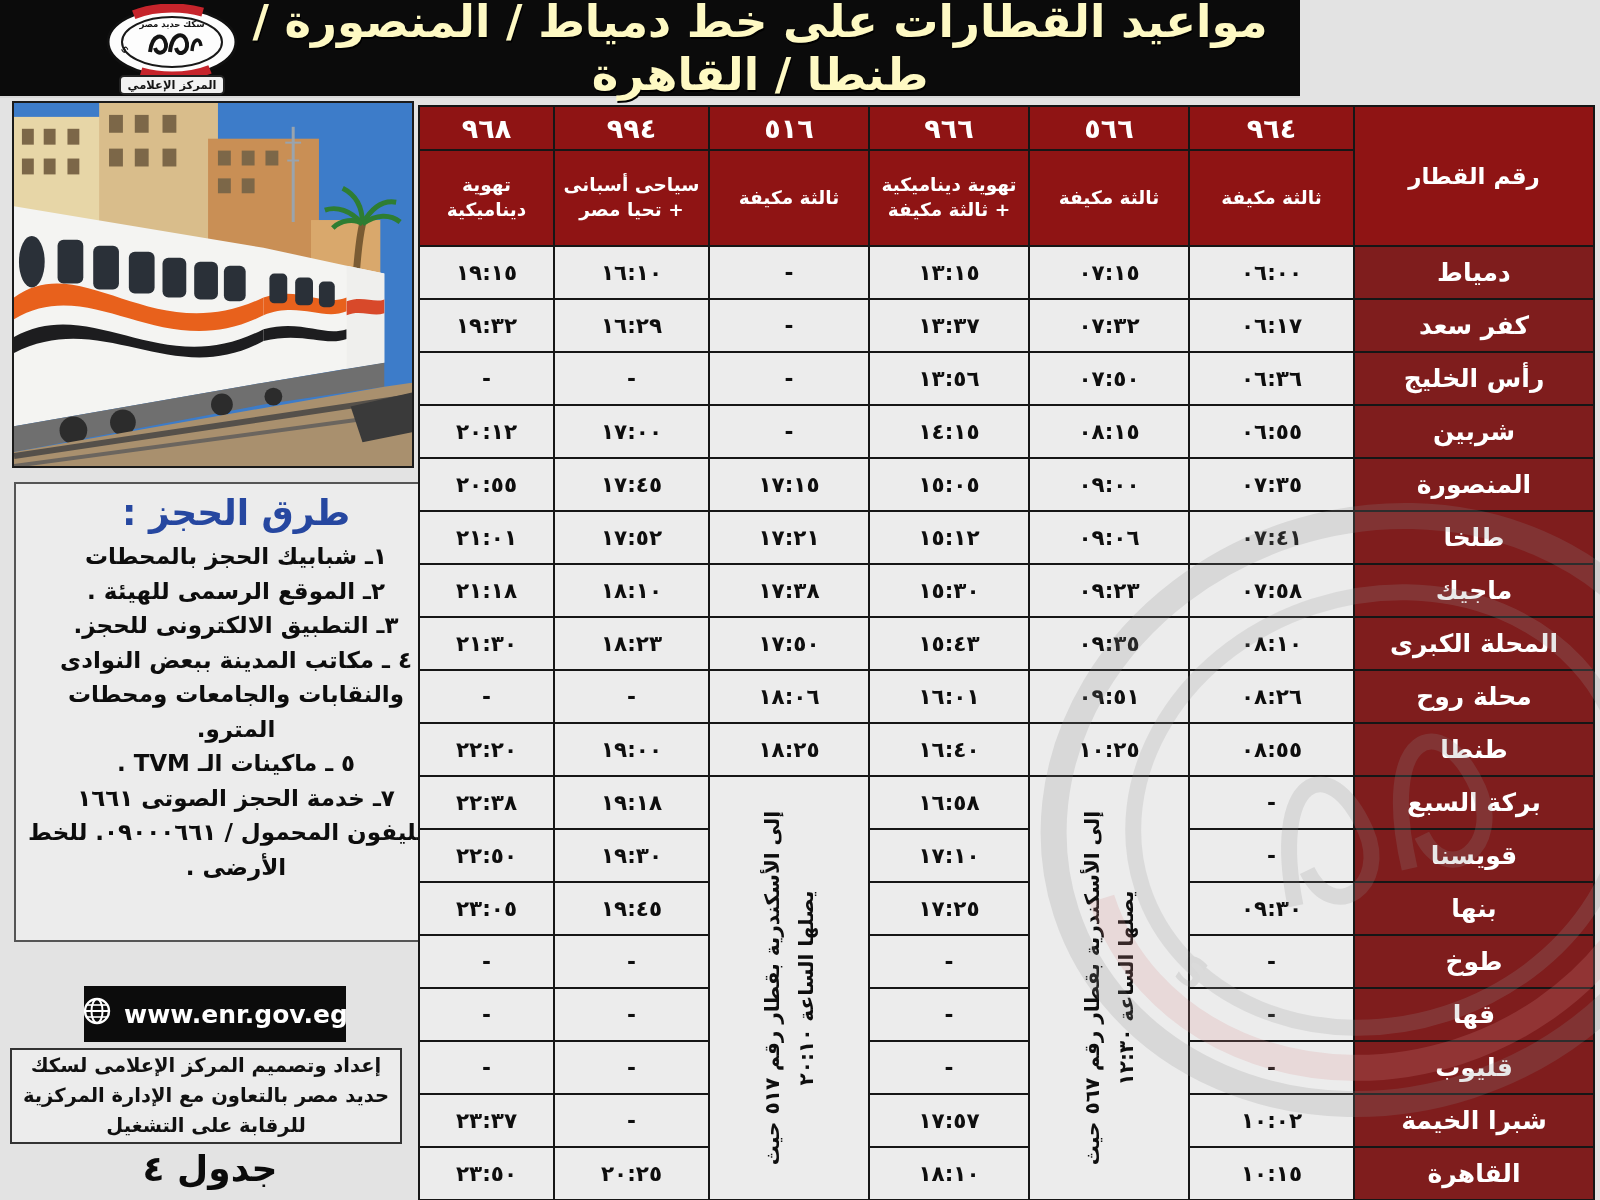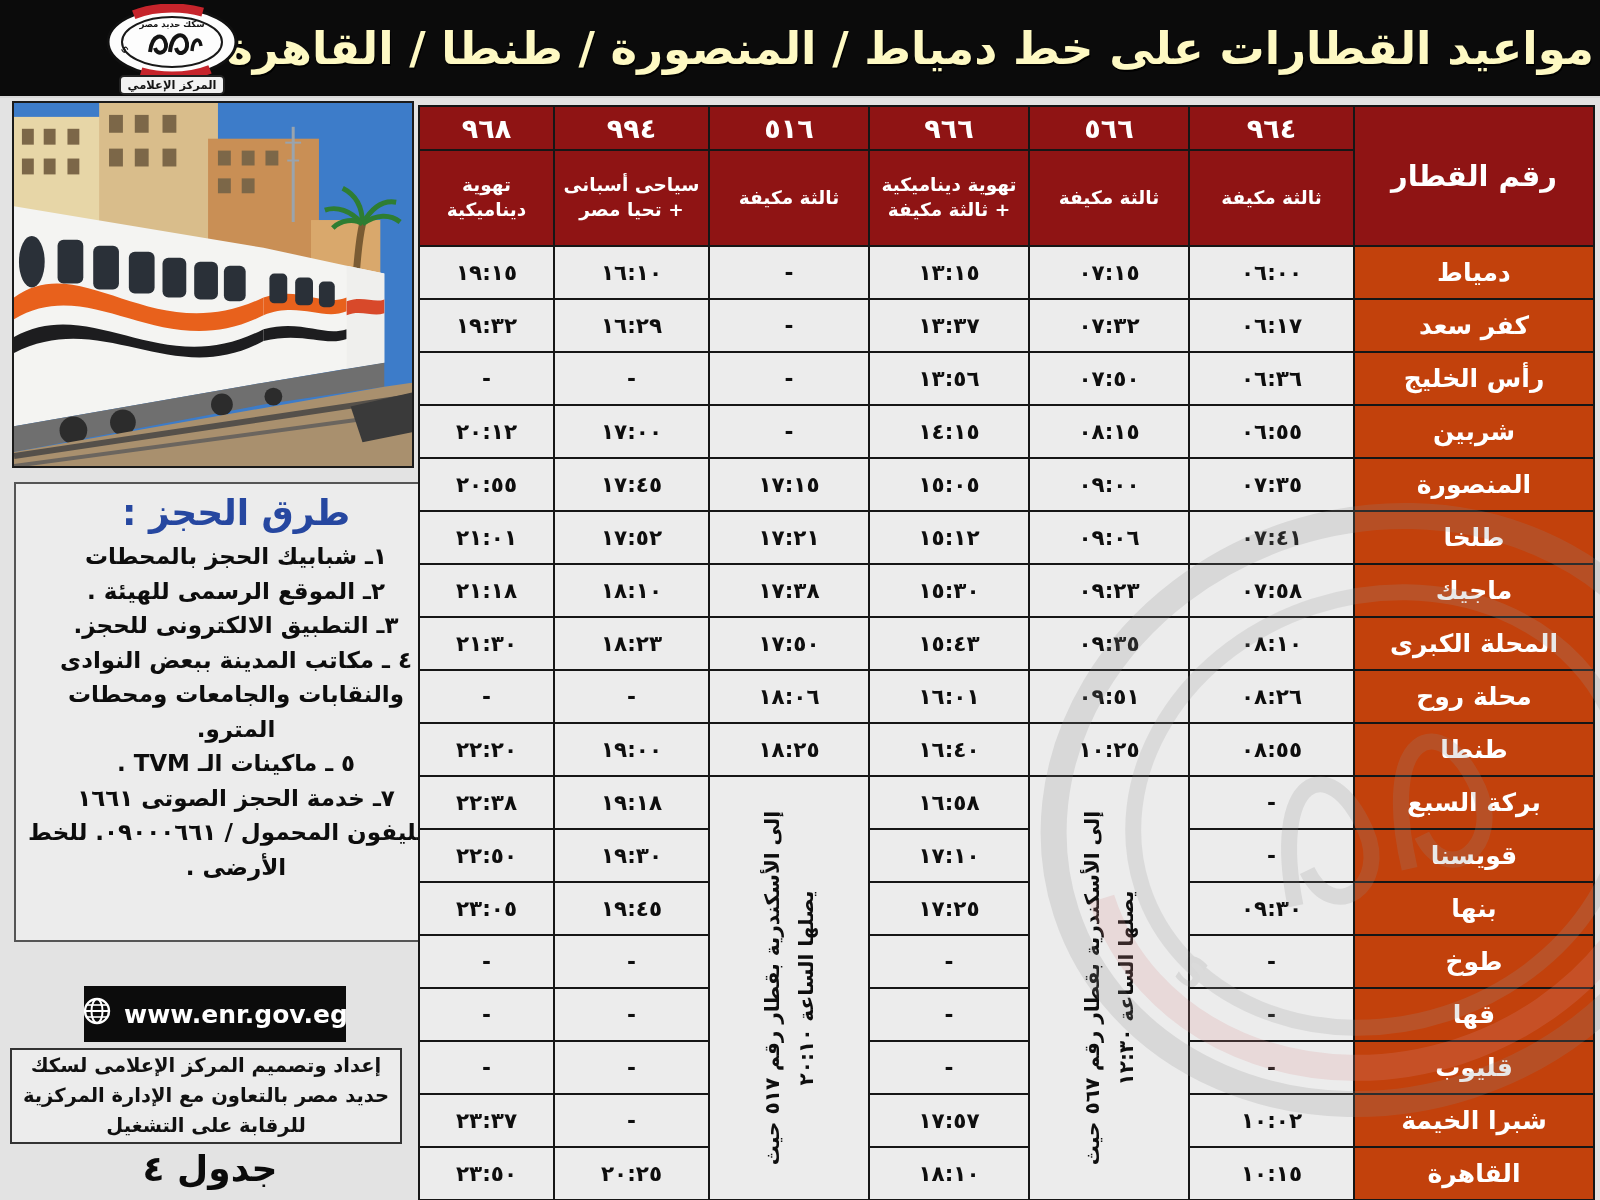--- a/index.html
+++ b/index.html
@@ -2,21 +2,21 @@
 <html dir="rtl" lang="ar"><head>
 <meta charset="utf-8">
 <style>
   html,body{margin:0;padding:0;}
   body{
     width:1600px;height:1200px;position:relative;overflow:hidden;
     background:#e3e3e3;font-family:"DejaVu Sans",sans-serif;color:#111;
   }
   
   .banner{
-    position:absolute;left:0;top:0;width:1600px;height:96px;background:#0b0b0b;
+    position:absolute;left:0;top:0;width:1300px;height:96px;background:#0b0b0b;
     display:flex;align-items:center;border-bottom:2px solid #d8d8d8;
   }
   .logo-wrap{position:absolute;left:72px;top:4px;width:225px;height:92px;}
   .banner-title{
     width:100%;text-align:center;padding-left:220px;box-sizing:border-box;
     color:#fef9c3;font-size:45px;font-weight:bold;letter-spacing:0;
     text-shadow:1px 2px 0 #000;
   }
   
   .photo{
@@ -48,22 +48,22 @@
   
   .table-wrap{position:absolute;left:420px;top:105px;width:1175px;height:1092px;}
   table{
     border-collapse:collapse;table-layout:fixed;width:1175px;height:1092px;
     direction:rtl;
   }
   td{border:2px solid #161616;padding:0;text-align:center;vertical-align:middle;overflow:hidden;}
   .hdr{background:#8f1414;color:#fff;font-weight:bold;}
   td.tno{font-size:27px;margin-left:20px;}
   td.cls{font-size:18.5px;line-height:1.35;padding:0 4px;}
-  td.corner{background:#8f1414;color:#fff;font-weight:bold;font-size:29px;}
-  td.station{background:#c2410c;color:#fff;font-weight:bold;font-size:25px;padding:0 6px;}
+  td.corner{background:#8f1414;color:#fff;font-weight:bold;font-size:23px;}
+  td.station{background:#7f1d1d;color:#fff;font-weight:bold;font-size:25px;padding:0 6px;}
   td.time{background:#ececec;font-size:21.5px;font-weight:bold;color:#0e0e0e;}
   td.merge{background:#ececec;position:relative;}
   .rot{
     position:absolute;left:50%;top:50%;width:430px;
     transform:translate(-50%,-50%) rotate(-90deg);
     font-size:20px;font-weight:bold;text-align:center;line-height:1.7;
     white-space:pre-line;direction:rtl;color:#0e0e0e;
   }
   thead tr.r1{height:44px;}
   thead tr.r2{height:96px;}

